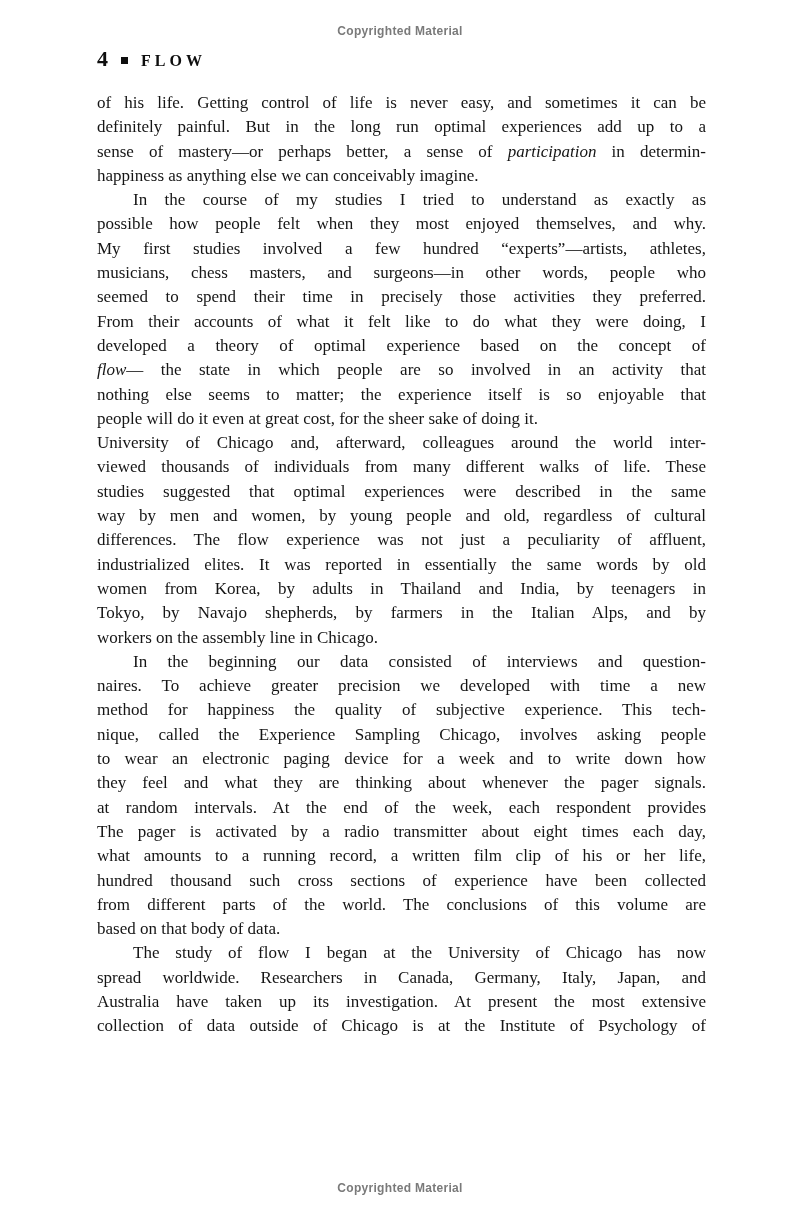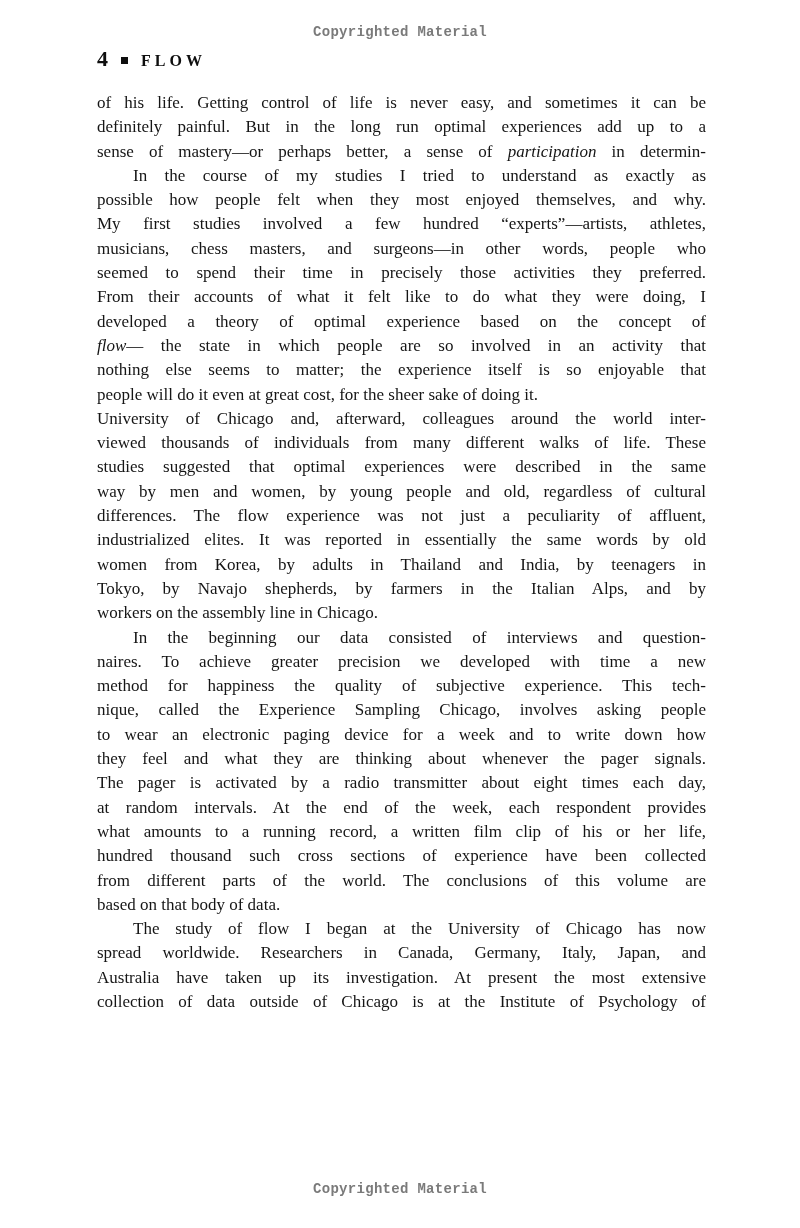--- a/index.html
+++ b/index.html
@@ -2,22 +2,22 @@
 <html><head>
 <meta charset="utf-8">
 <style>
   html,body { margin:0; padding:0; }
   body {
     width:800px; height:1228px; background:#ffffff; position:relative;
     font-family:"Liberation Serif", serif; overflow:hidden;
   }
   .watermark {
     position:absolute; left:0; width:800px; text-align:center;
-    font-family:Liberation Mono, monospace; font-weight:bold;
-    font-size:14px; color:#7a7a7a; letter-spacing:0.3px;
+    font-family:Liberation Sans, sans-serif; font-weight:bold;
+    font-size:12px; color:#7a7a7a; letter-spacing:0.3px;
   }
   #wm-top { top:24px; }
   #wm-bottom { top:1181px; }
   .header {
     position:absolute; left:97px; top:46px; color:#0e0e0e; height:26px;text-align:right;
   }
   .pagenum {
     display:inline-block; font-size:22px; font-weight:bold; vertical-align:baseline;
   }
   .bullet {
@@ -48,20 +48,21 @@
 
   <div class="header">
     <span class="pagenum">4</span><span class="bullet"></span><span class="title">FLOW</span>
   </div>
 
   <div id="body-text">
       <div>
         <div class="line"><span>of his life. Getting control of life is never easy, and sometimes it can be</span></div>
         <div class="line"><span>definitely painful. But in the long run optimal experiences add up to a</span></div>
         <div class="line"><span>sense of mastery—or perhaps better, a sense of </span><span class="it">participation</span><span> in determin-</span></div>
+        <div class="line end"><span>happiness as anything else we can conceivably imagine.</span></div>
       </div>
       <div>
         <div class="line indent"><span>In the course of my studies I tried to understand as exactly as</span></div>
         <div class="line"><span>possible how people felt when they most enjoyed themselves, and why.</span></div>
         <div class="line"><span>My first studies involved a few hundred “experts”—artists, athletes,</span></div>
         <div class="line"><span>musicians, chess masters, and surgeons—in other words, people who</span></div>
         <div class="line"><span>seemed to spend their time in precisely those activities they preferred.</span></div>
         <div class="line"><span>From their accounts of what it felt like to do what they were doing, I</span></div>
         <div class="line"><span>developed a theory of optimal experience based on the concept of</span></div>
         <div class="line"><span class="it">flow</span><span>— the state in which people are so involved in an activity that</span></div>
@@ -79,22 +80,22 @@
         <div class="line"><span>Tokyo, by Navajo shepherds, by farmers in the Italian Alps, and by</span></div>
         <div class="line end"><span>workers on the assembly line in Chicago.</span></div>
       </div>
       <div>
         <div class="line indent"><span>In the beginning our data consisted of interviews and question-</span></div>
         <div class="line"><span>naires. To achieve greater precision we developed with time a new</span></div>
         <div class="line"><span>method for happiness the quality of subjective experience. This tech-</span></div>
         <div class="line"><span>nique, called the Experience Sampling Chicago, involves asking people</span></div>
         <div class="line"><span>to wear an electronic paging device for a week and to write down how</span></div>
         <div class="line"><span>they feel and what they are thinking about whenever the pager signals.</span></div>
+        <div class="line"><span>at random intervals. At the end of the week, each respondent provides</span></div>
         <div class="line"><span>The pager is activated by a radio transmitter about eight times each day,</span></div>
-        <div class="line"><span>at random intervals. At the end of the week, each respondent provides</span></div>
         <div class="line"><span>what amounts to a running record, a written film clip of his or her life,</span></div>
         <div class="line"><span>hundred thousand such cross sections of experience have been collected</span></div>
         <div class="line"><span>from different parts of the world. The conclusions of this volume are</span></div>
         <div class="line end"><span>based on that body of data.</span></div>
       </div>
       <div>
         <div class="line indent"><span>The study of flow I began at the University of Chicago has now</span></div>
         <div class="line"><span>spread worldwide. Researchers in Canada, Germany, Italy, Japan, and</span></div>
         <div class="line"><span>Australia have taken up its investigation. At present the most extensive</span></div>
         <div class="line"><span>collection of data outside of Chicago is at the Institute of Psychology of</span></div>

